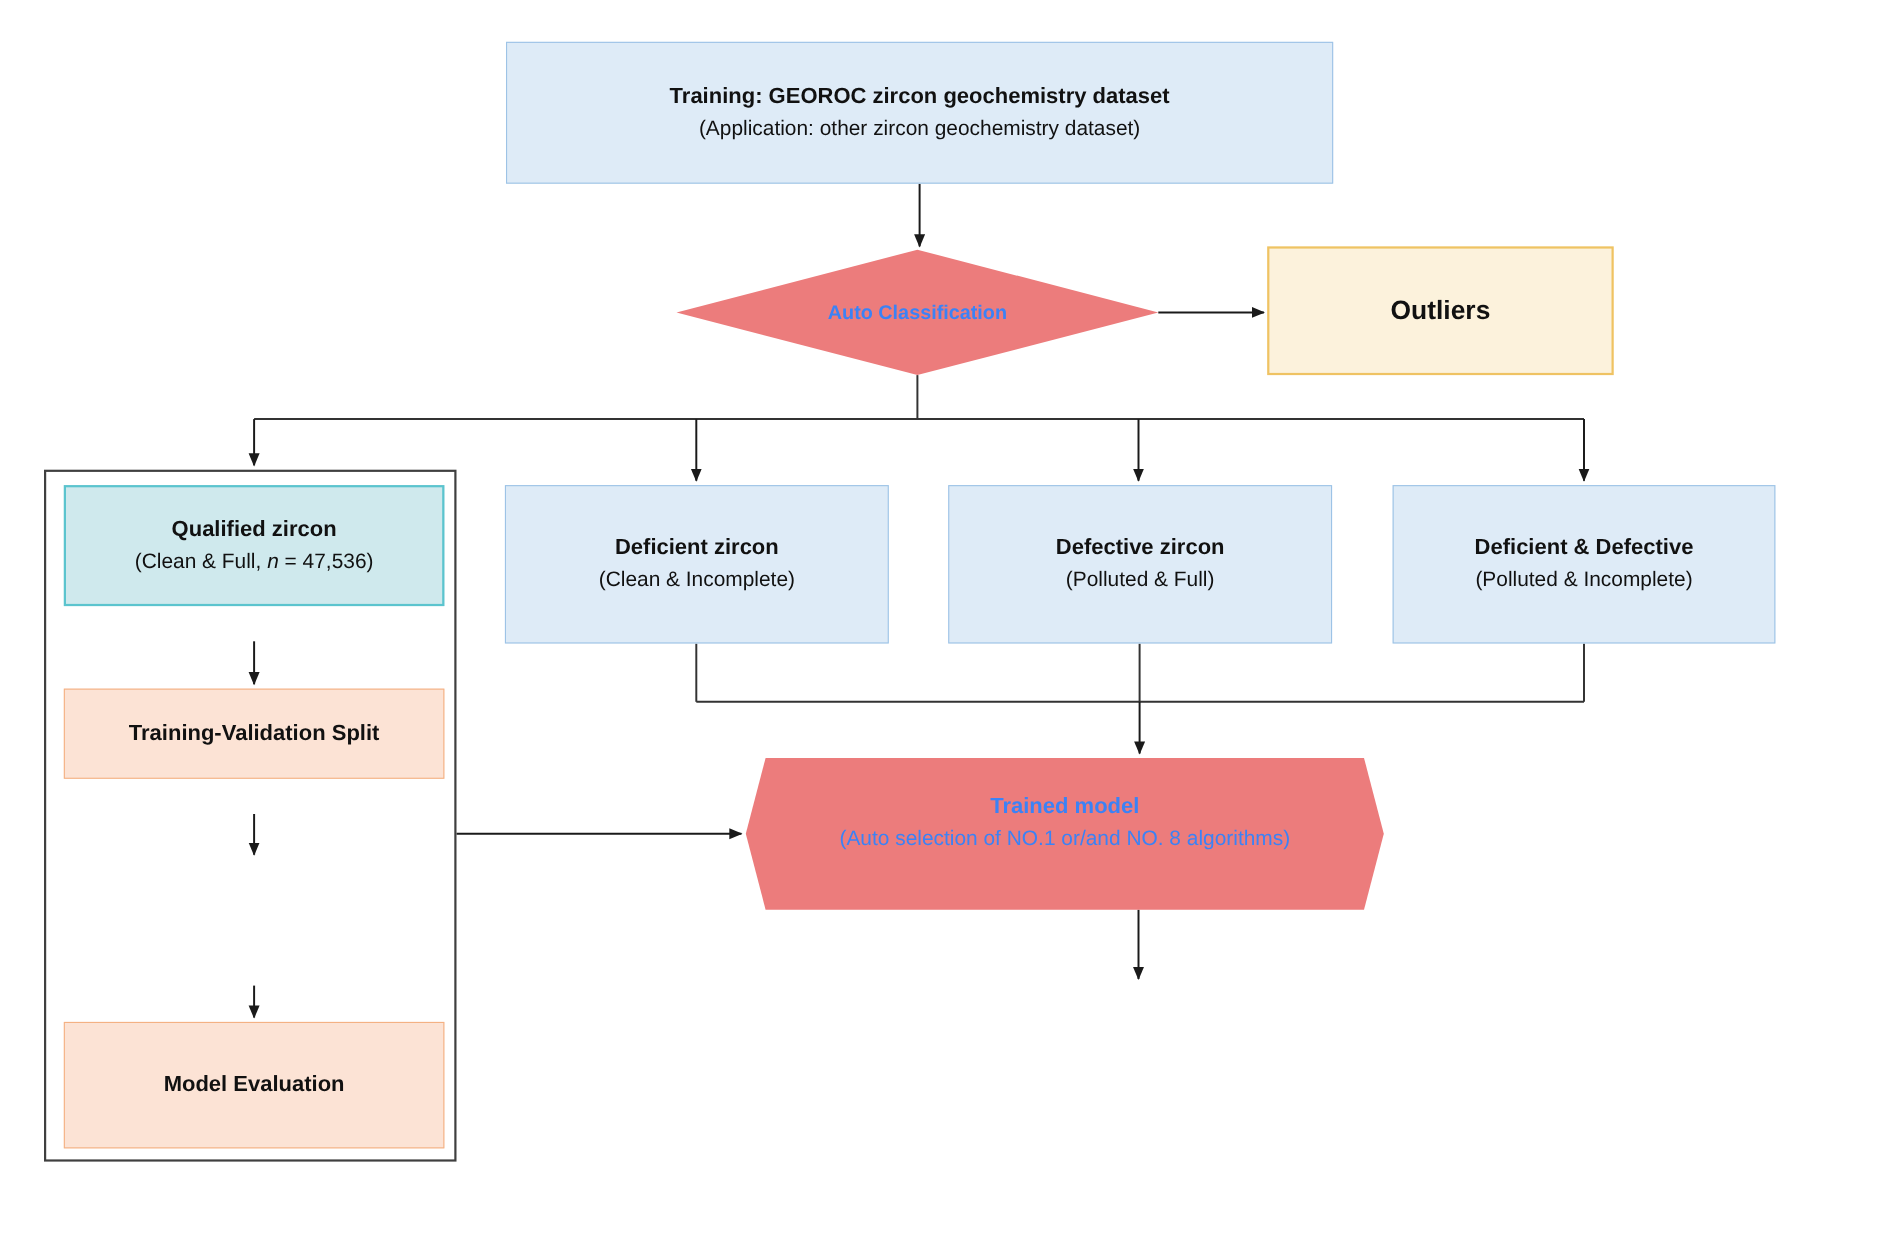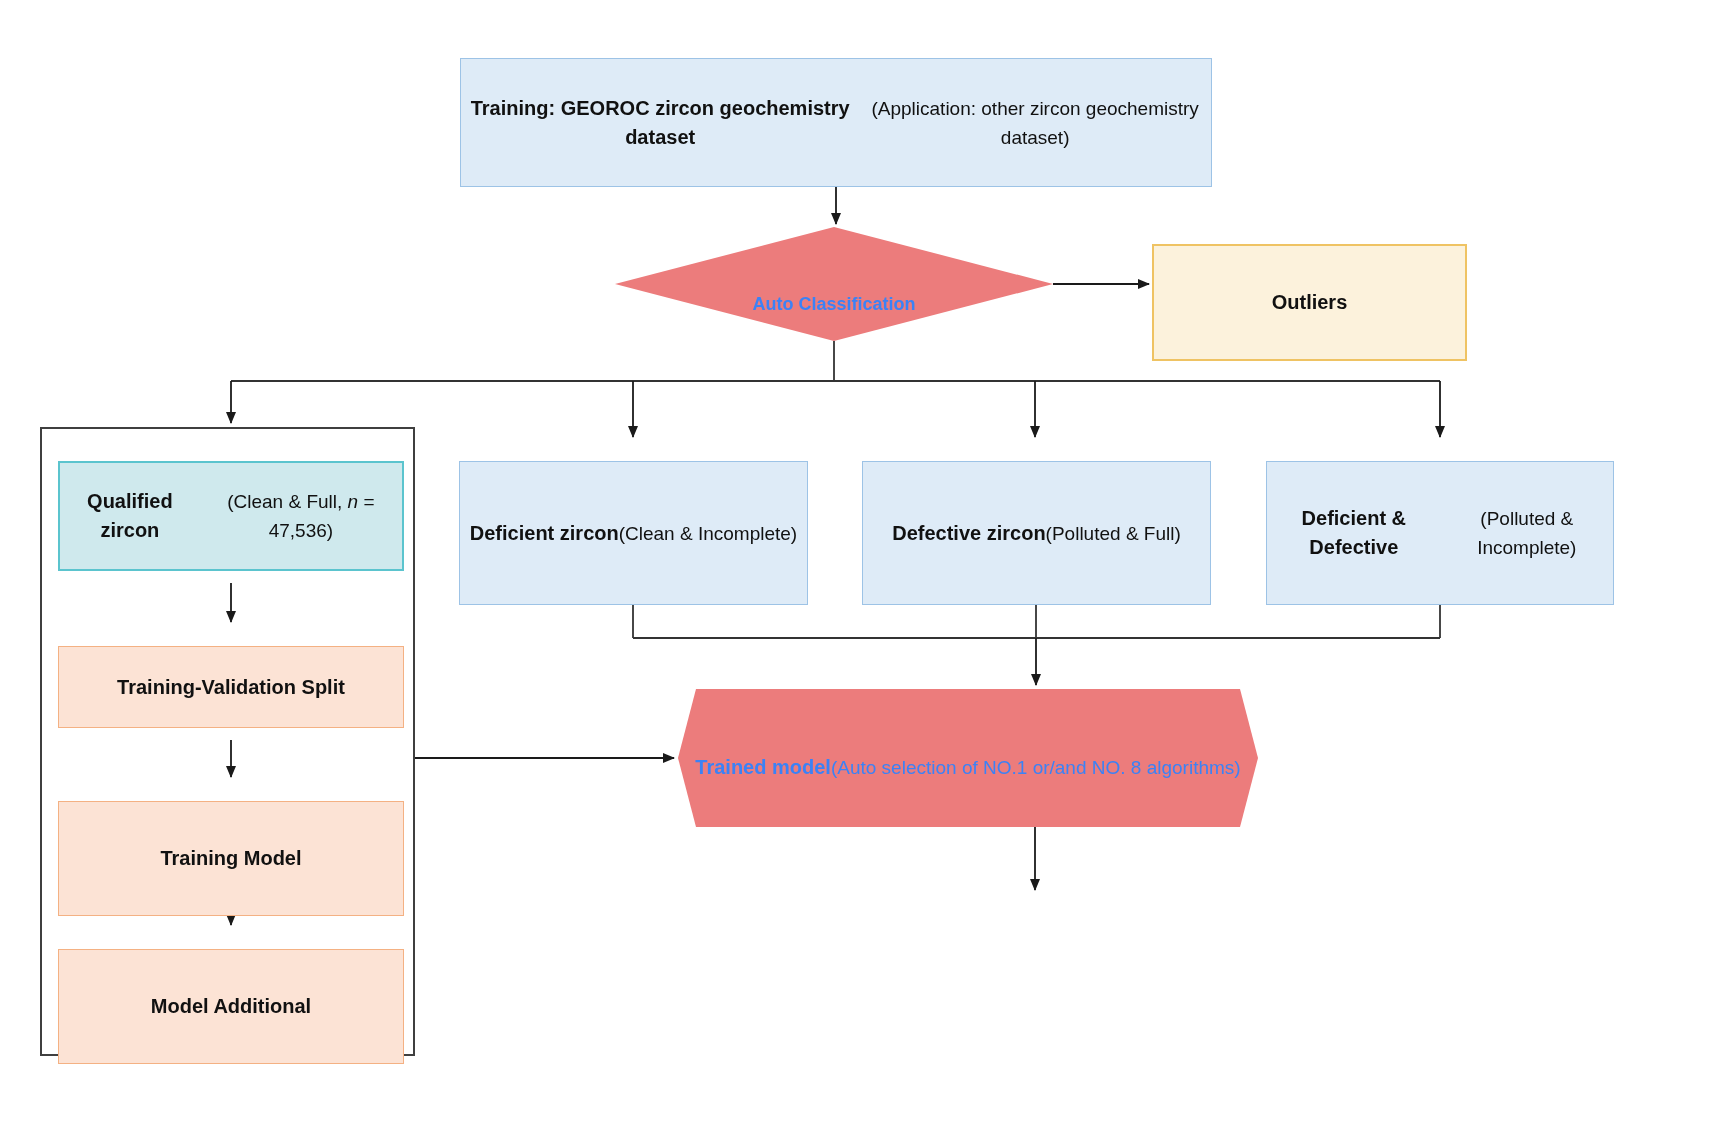--- a/index.html
+++ b/index.html
@@ -7,36 +7,36 @@
     position:relative;
     width:1717px;height:1140px;
     background:#ffffff;
     font-family:"Liberation Sans", sans-serif;
     color:#111111;
     overflow:hidden;
   }
   #wires{position:absolute;left:0;top:0;width:1717px;height:1140px;}
   .node{
     position:absolute;
-    display:flex;flex-direction:row;justify-content:center;align-items:center;
-    text-align:center;box-sizing:border-box;line-height:29px;margin-top:20px;
+    display:flex;flex-direction:column;justify-content:center;align-items:center;
+    text-align:center;box-sizing:border-box;line-height:29px;
   }
   .node .title{font-weight:bold;font-size:21px;}
   .node .sub{font-weight:normal;font-size:20px;}
   .blue{background:#deebf7;border:1.5px solid #9dc3e6;}
   .blue .title{font-size:20px;}
   .blue .sub{font-size:19px;}
   .tealbox{background:#cfe9ed;border:2px solid #5bc4ce;}
   .tealbox .title{font-size:20px;}
   .tealbox .sub{font-size:19px;}
   .bigteal{background:#d8edf0;border:2px solid #4ec3ce;}
   .pink{background:#fce3d5;border:1.5px solid #f4b183;}
   .pink .title{font-size:20px;}
   .cream{background:#fcf2dc;border:2px solid #efc363;}
-  .cream .title{font-size:20px;}
+  .cream .title{font-size:24px;}
   .whitetext{color:#3b82f6;}
   .whitetext .title{font-size:20px;}
   .whitetext .sub{font-size:19px;}
   .frame{
     position:absolute;border:2px solid #3f3f3f;background:transparent;box-sizing:border-box;
   }
   .ital{font-style:italic;}
   .sub{white-space:pre-wrap;}
 </style>
 </head>
@@ -98,26 +98,23 @@
 
   <div class="node tealbox" style="left:58px;top:441px;width:346px;height:110px;">
     <div class="title">Qualified zircon</div>
     <div class="sub"><span>(Clean &amp; Full, </span><span class="ital">n</span><span> = 47,536)</span></div>
   </div>
 
   <div class="node pink" style="left:58px;top:626px;width:346px;height:82px;">
     <div class="title">Training-Validation Split</div>
   </div>
 
-  <div class="node pink" style="left:58px;top:781px;width:346px;height:115px;">
-    <div class="title">Training Model</div>
-  </div>
 
   <div class="node pink" style="left:58px;top:929px;width:346px;height:115px;">
-    <div class="title">Model Additional</div>
+    <div class="title">Model Evaluation</div>
   </div>
 
   <div class="node blue" style="left:862px;top:441px;width:349px;height:144px;">
     <div class="title">Defective zircon</div>
     <div class="sub">(Polluted &amp; Full)</div>
   </div>
 
   <div class="node blue" style="left:459px;top:441px;width:349px;height:144px;">
     <div class="title">Deficient zircon</div>
     <div class="sub">(Clean &amp; Incomplete)</div>

